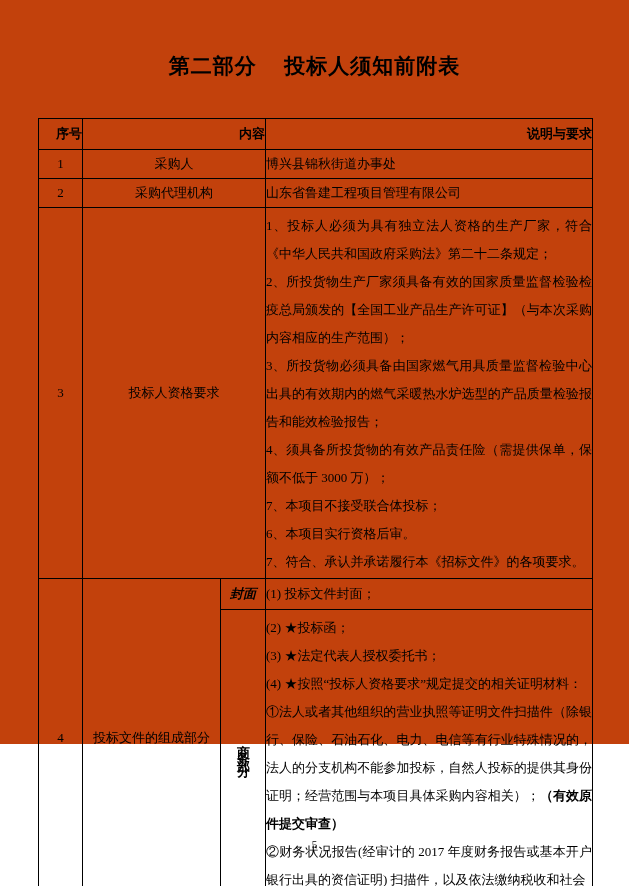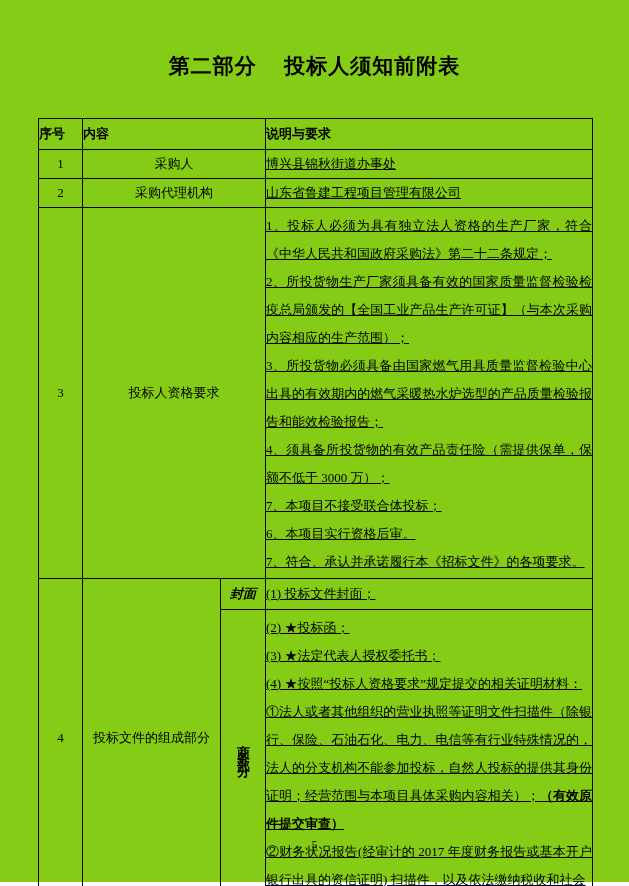--- a/index.html
+++ b/index.html
@@ -11,22 +11,22 @@
     width: 629px;
     height: 886px;
     font-family: "Liberation Serif", "DejaVu Serif", serif;
     color: #000000;
     position: relative;
     overflow: hidden;
   }
   .page {
     position: relative;
     width: 629px;
-    height: 882px;
-    background: #84cc16;
+    height: 744px;
+    background: #c2410c;
   }
   .doc-title {
     position: absolute;
     top: 52px;
     left: 0;
     width: 629px;
     text-align: center;
     font-size: 21px;
     font-weight: bold;
     letter-spacing: 1px;
@@ -47,21 +47,21 @@
     vertical-align: middle;
     font-size: 13px;
     line-height: 28px;
   }
   .c-no    { width: 44px; }
   .c-name  { width: 138px; }
   .c-sub   { width: 45px; }
   .c-desc  { width: 327px; }
 
   .hdr {
-    text-align: left;
+    text-align: right;
     font-weight: bold;
     height: 30px;
     font-family: "Liberation Sans", "DejaVu Sans", sans-serif;
     font-size: 13px;
     margin-left: 13px;
   }
   .num {
     text-align: center;
     font-size: 13px;
   }
@@ -69,21 +69,20 @@
     text-align: center;
     font-weight: normal;
     font-family: "Liberation Sans", "DejaVu Sans", sans-serif;
     font-size: 13px;
     line-height: 26px;
   }
   .desc {
     padding: 0 6px 0 7px;
     text-align: justify;
     text-justify: inter-ideograph;
-    text-decoration: underline;
   }
   .desc p {
     margin: 0;
     line-height: 28px;
     font-size: 13px;
     text-align: justify;
     text-justify: inter-ideograph;
   }
   .desc p.first { margin-top: 4px; }
   .desc p.last  { margin-bottom: 2px; }

